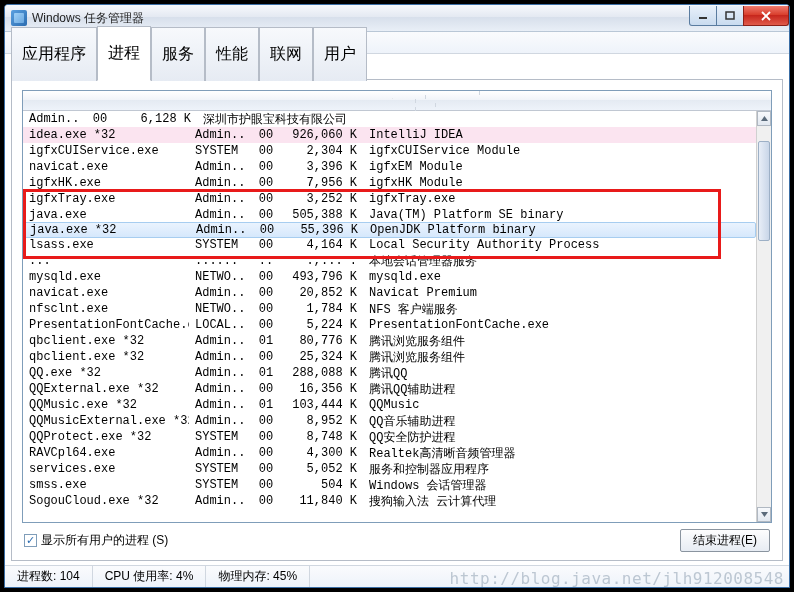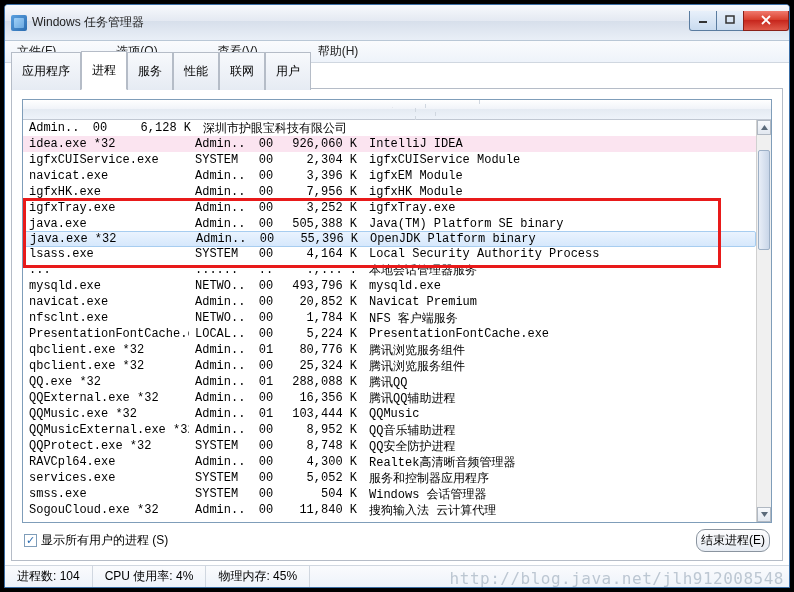--- a/index.html
+++ b/index.html
@@ -1,31 +1,31 @@
 <!DOCTYPE html>
 <html><head>
 <meta charset="utf-8">
 <style>
   * { box-sizing: border-box; margin: 0; padding: 0; }
   body { font-family: "Microsoft YaHei", Tahoma, sans-serif; font-size: 12px; background: #000; width: 794px; height: 592px; overflow: hidden; position: relative; }
   .window { position: absolute; top: 4px; left: 4px; width: 786px; height: 584px; background: #fff; border: 1px solid #3b6ea5; border-radius: 4px 4px 0 0; display: flex; flex-direction: column; box-shadow: 0 0 4px rgba(0,0,0,0.3); }
-  .titlebar { height: 36px; background: linear-gradient(to bottom, #f7f9fc 0%, #e4e9f2 45%, #d7dfeb 46%, #e9eff7 100%); display: flex; align-items: center; padding: 0 0 0 6px; border-bottom: 1px solid #b9c7d6; border-radius: 3px 3px 0 0; }
+  .titlebar { height: 27px; background: linear-gradient(to bottom, #f7f9fc 0%, #e4e9f2 45%, #d7dfeb 46%, #e9eff7 100%); display: flex; align-items: center; padding: 0 0 0 6px; border-bottom: 1px solid #b9c7d6; border-radius: 3px 3px 0 0; }
   .titlebar .icon { width: 16px; height: 16px; margin-right: 5px; background: linear-gradient(135deg, #5aa0e0, #2b6cb0); border-radius: 2px; position: relative; }
   .titlebar .icon::after { content:""; position:absolute; inset:3px; background: linear-gradient(135deg,#9fd0f7,#6aa8e0); border-radius:1px;}
   .titlebar .title { flex: 1; font-size: 12px; color: #222; }
   .winbtns { display: flex; height: 20px; margin-top:-4px; }
   .winbtn { width: 28px; height: 20px; border: 1px solid #5a7ca0; border-top: none; display: flex; align-items: center; justify-content: center; background: linear-gradient(to bottom,#e8f0fa,#c9dbef); margin-left:-1px; }
   .winbtn.min { border-radius: 0 0 0 3px; }
   .winbtn.close { width: 46px; background: linear-gradient(to bottom,#f07a6e,#d9402e 45%,#c5231a 46%,#e05a4a); border-color:#8a2018; border-radius: 0 0 3px 0; }
   .winbtn svg { width: 10px; height: 10px; }
   .menubar { height: 22px; background: linear-gradient(to bottom,#fafbfd,#eef3fa); border-bottom: 1px solid #d0d7e0; display: flex; align-items: center; padding: 0 4px; font-size: 12px; gap: 44px; }
   .menuitem { padding: 2px 8px; color: #222; }
   .client { flex: 1; background: #fff; padding: 4px 6px 4px 6px; display:flex; flex-direction:column; }
   .tabs { display: flex; align-items: flex-end; height: 22px; border-bottom: 1px solid #b5bcc7; }
-  .tab { padding: 10px 10px; border: 1px solid #b5bcc7; border-bottom: none; background: linear-gradient(to bottom,#f7f9fc,#e6ebf3); margin-right: 0; margin-bottom:-1px; font-size: 12px; position:relative; top:1px; }
+  .tab { padding: 16px 10px; border: 1px solid #b5bcc7; border-bottom: none; background: linear-gradient(to bottom,#f7f9fc,#e6ebf3); margin-right: 0; margin-bottom:-1px; font-size: 16px; position:relative; top:1px; }
   .tab.active { background: #fff; border-bottom: 1px solid #fff; font-weight: normal; }
   .panel { flex:1; border: 1px solid #b5bcc7; border-top: none; padding: 10px 10px 6px 10px; display:flex; flex-direction:column; background:#fff; }
   .listwrap { flex:1; border: 1px solid #7f9db9; position:relative; overflow:hidden; }
   .listhead { display:flex; background: linear-gradient(to bottom,#ffffff,#f1f4f9 45%,#e4eaf2 46%,#eef3fa); border-bottom:1px solid #c0c7d2; font-size:12px; height:20px; align-items:center;flex-direction:column; }
   .listhead .col { padding: 2px 6px; border-right:1px solid #d0d7e0; white-space:nowrap; overflow:hidden; }
   .listbody { position:absolute; top:20px; left:0; right:15px; bottom:0; overflow:hidden; }
   .row { display:flex; font-family: SimSun, "Courier New", monospace; font-size:12px; height:16px; align-items:center; white-space:nowrap; }
   .row.selected { background: linear-gradient(to bottom,#eaf3fe,#d6e8fc); border:1px solid #a7cdf0; border-radius:2px; height:16px; margin:-1px 0; }
   .row.highlight { background: #fbe4f0; }
   .row .cell { padding: 0 6px; overflow:hidden; text-overflow:clip; white-space:nowrap; }
@@ -35,21 +35,21 @@
   .c-mem  { width: 78px; text-align:right; padding-right:10px; }
   .c-desc { flex: 1; }
   .redbox { position:absolute; border: 3px solid #e81a1a; pointer-events:none; }
   .scrollbar { position:absolute; top:20px; right:0; width:15px; bottom:0; background:#f0f0f0; border-left:1px solid #d0d0d0; }
   .scrollbar .btn { height:15px; background: linear-gradient(to bottom,#f7f9fc,#e2e8f0); border:1px solid #b0b8c2; display:flex; align-items:center; justify-content:center; }
   .scrollbar .thumb { position:absolute; left:1px; right:1px; top:30px; height:100px; background: linear-gradient(to right,#e8eef7,#c9d6e8); border:1px solid #9db0c6; border-radius:2px; }
   .scrollbar .btn.down { position:absolute; bottom:0; left:0; right:0; }
   .bottombar { display:flex; align-items:center; justify-content:space-between; padding: 6px 2px 2px 2px; }
   .chk { display:flex; align-items:center; gap:4px; }
   .chkbox { width:13px; height:13px; border:1px solid #7f9db9; background:#fff; display:flex; align-items:center; justify-content:center; color:#2b6cb0; font-size:11px; }
-  .btn-end { border:1px solid #8a949f; background: linear-gradient(to bottom,#fdfdfe,#e7ecf3); padding: 2px 4px; font-size:12px; border-radius:9px; }
+  .btn-end { border:1px solid #8a949f; background: linear-gradient(to bottom,#fdfdfe,#e7ecf3); padding: 2px 12px; font-size:12px; border-radius:2px; }
   .statusbar { height:22px; border-top:1px solid #d0d7e0; background: linear-gradient(to bottom,#fafbfd,#eef3fa); display:flex; align-items:center; }
   .statuscell { padding: 0 12px; border-right:1px solid #d0d7e0; height:100%; display:flex; align-items:center; font-size:12px; }
   .watermark { position:absolute; bottom: 4px; right: 10px; color: rgba(120,140,160,0.45); font-family: Consolas, monospace; font-size: 16px; pointer-events:none; letter-spacing:0.5px;}
 </style>
 </head>
 <body>
 
 <div class="window">
   <div class="titlebar">
     <div class="icon"></div>

